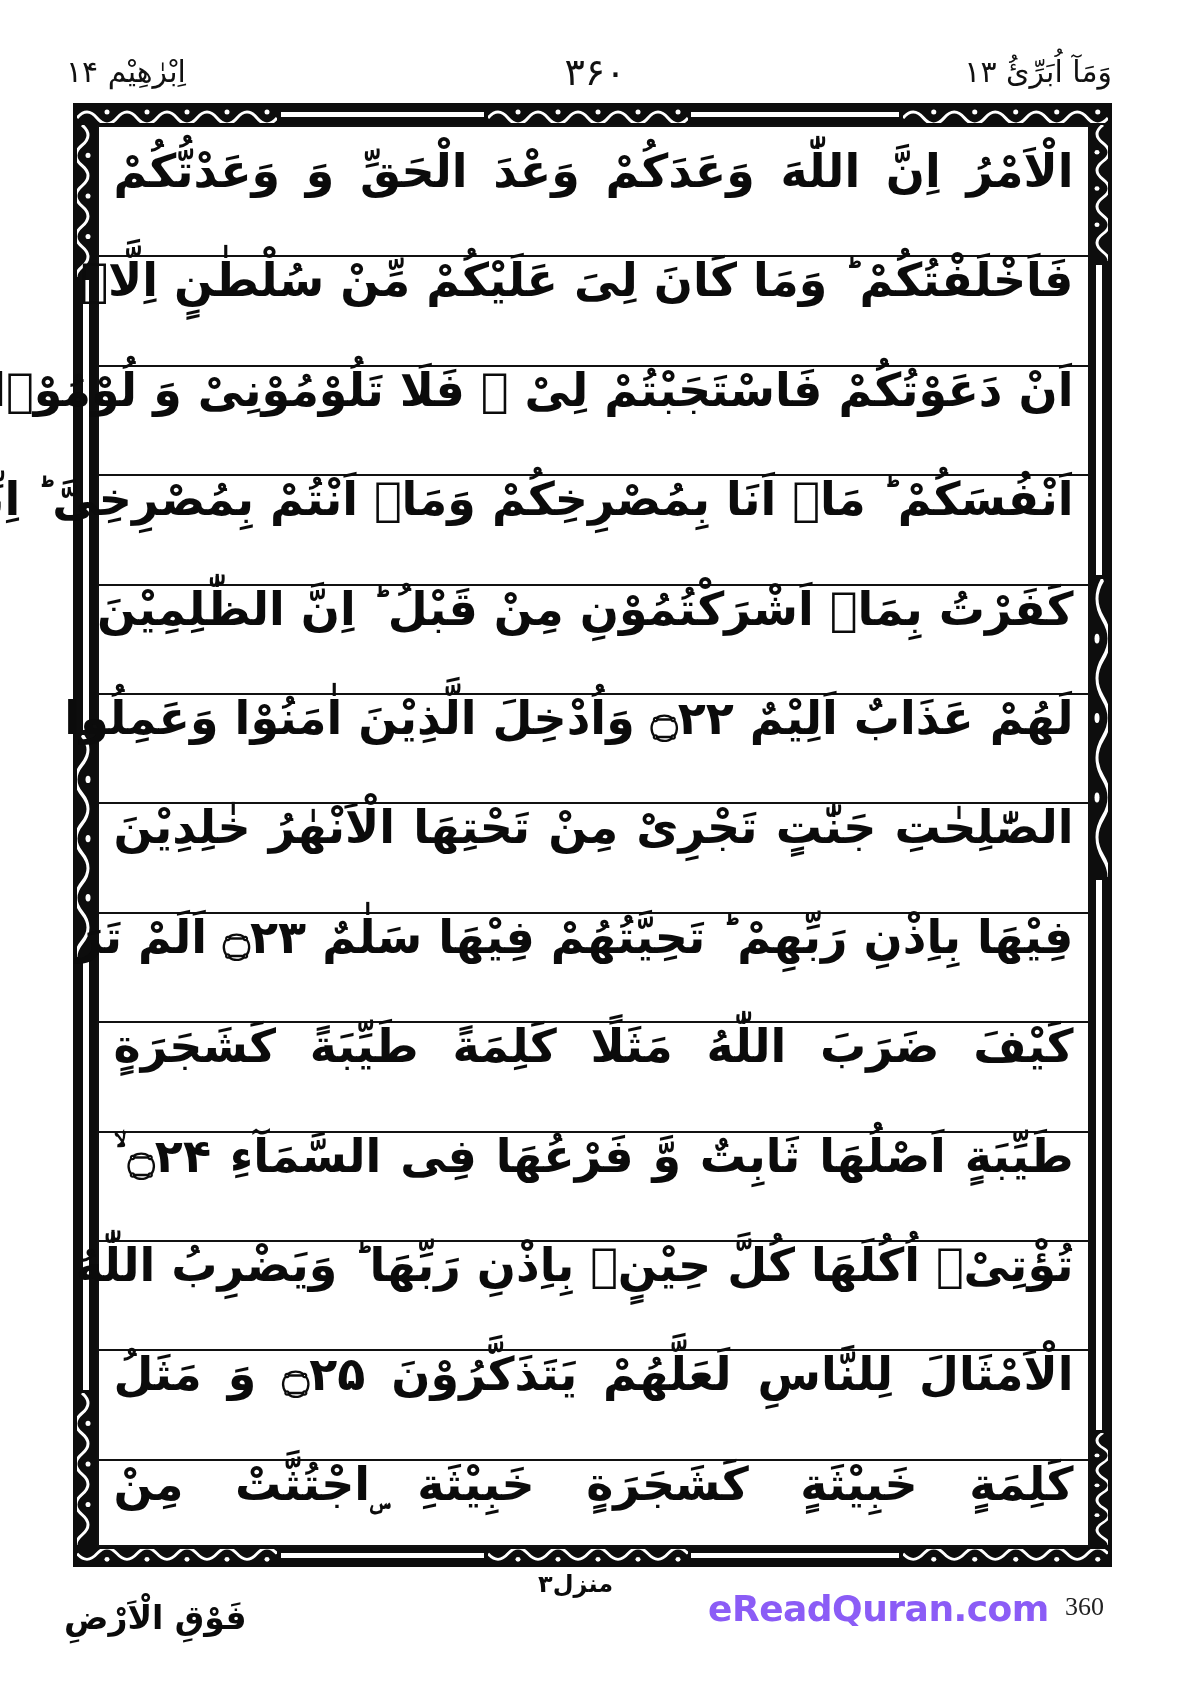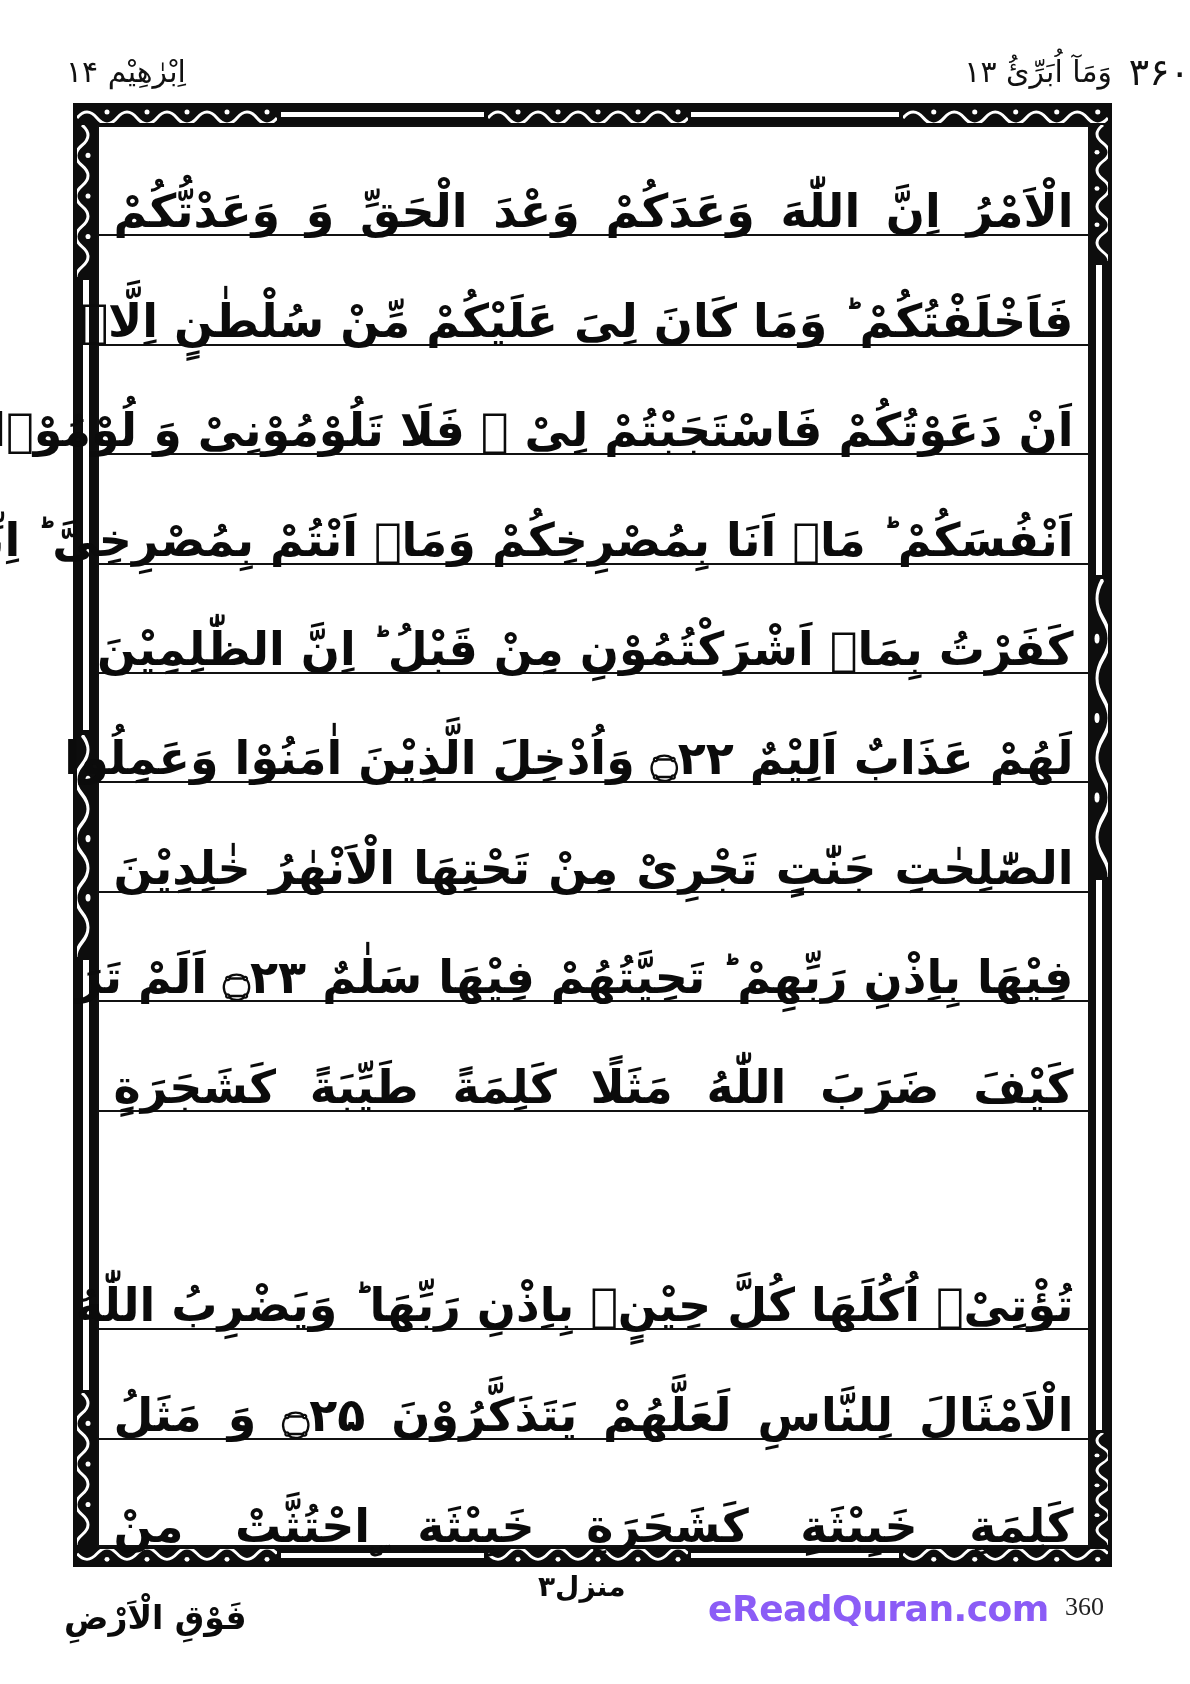--- a/index.html
+++ b/index.html
@@ -2,41 +2,41 @@
 <html><head>
 <meta charset="utf-8">
 <style>
   html, body { margin: 0; padding: 0; background: #ffffff; }
   body { width: 1190px; height: 1684px; position: relative; overflow: hidden;
          font-family: "DejaVu Sans", sans-serif; color: #0b0b0b; }
 
   .hdr { position: absolute; top: 52px; font-family: "DejaVu Sans", sans-serif;
          font-weight: normal; font-size: 30px; line-height: 40px; direction: rtl; color: #111; }
   .hdr-right { right: 78px; }
-  .hdr-center { left: 0; width: 1190px; text-align: right; font-size: 38px; direction: ltr; }
+  .hdr-center { left: 0; width: 1190px; text-align: center; font-size: 38px; direction: ltr; }
   .hdr-left { left: 66px; }
 
   .frame { position: absolute; left: 73px; top: 103px; width: 1039px; height: 1464px;
            background: #0d0d0d; }
   .stripe { position: absolute; background: #ffffff; }
   .orn { position: absolute; overflow: hidden; }
   .orn svg { width: 100%; height: 100%; display: block; }
 
   .inner { position: absolute; left: 24px; top: 22px; width: 993px; height: 1422px;
            background: #ffffff; border: 2px solid #111; box-sizing: border-box; }
   .line { position: absolute; left: 0; width: 100%; height: 109.4px; box-sizing: border-box;
-          border-bottom: 2px solid #111; display: flex; align-items: flex-end; justify-content: center; }
+          border-bottom: 2px solid #111; display: flex; align-items: flex-start; justify-content: center; margin-top: 21px; }
   .line:last-child { border-bottom: none; }
   .line-text { direction: rtl; font-family: "DejaVu Sans", sans-serif; font-weight: bold;
                font-size: 46px; line-height: 1; white-space: nowrap; color: #0b0b0b;
                letter-spacing: 0; width: 960px; text-align: justify; text-align-last: justify; }
 
   .footer-surah-word { position: absolute; left: 64px; top: 1598px; font-size: 33px; font-weight: bold;
                        direction: rtl; font-family: "DejaVu Sans", sans-serif; }
-  .footer-manzil { position: absolute; left: 538px; top: 1570px; font-size: 28px; font-weight: bold;
+  .footer-manzil { position: absolute; left: 538px; top: 1570px; font-size: 24px; font-weight: bold;
                    direction: rtl; font-family: "DejaVu Sans", sans-serif; }
   .footer-site { position: absolute; left: 708px; top: 1588px; font-size: 36px; font-weight: bold;
                  font-family: "DejaVu Sans", sans-serif; color: #8b5cf6; letter-spacing: -0.5px; }
   .footer-page { position: absolute; left: 1065px; top: 1592px; font-size: 26px;
                  font-family: "Liberation Serif", serif; color: #222; text-align: center; }
 </style>
 </head>
 <body>
 
 <div class="hdr hdr-right">وَمَآ اُبَرِّئُ ۱۳</div>
@@ -187,20 +187,23 @@
       </div>
     <div class="line" style="top:656.4px;">
         <span class="line-text">الصّٰلِحٰتِ جَنّٰتٍ تَجْرِیْ مِنْ تَحْتِهَا الْاَنْهٰرُ خٰلِدِیْنَ</span>
       </div>
     <div class="line" style="top:765.8px;">
         <span class="line-text">فِیْهَا بِاِذْنِ رَبِّهِمْ ؕ تَحِیَّتُهُمْ فِیْهَا سَلٰمٌ ۝۲۳ اَلَمْ تَرَ</span>
       </div>
     <div class="line" style="top:875.2px;">
         <span class="line-text">كَیْفَ ضَرَبَ اللّٰهُ مَثَلًا كَلِمَةً طَیِّبَةً كَشَجَرَةٍ</span>
       </div>
+    <div class="line" style="top:984.6px;">
+        <span class="line-text">طَیِّبَةٍ اَصْلُهَا ثَابِتٌ وَّ فَرْعُهَا فِی السَّمَآءِ ۝۲۴ ۙ</span>
+      </div>
     <div class="line" style="top:1094px;">
         <span class="line-text">تُؤْتِیْۤ اُكُلَهَا كُلَّ حِیْنٍۭ بِاِذْنِ رَبِّهَا ؕ وَیَضْرِبُ اللّٰهُ</span>
       </div>
     <div class="line" style="top:1203.4px;">
         <span class="line-text">الْاَمْثَالَ لِلنَّاسِ لَعَلَّهُمْ یَتَذَكَّرُوْنَ ۝۲۵ وَ مَثَلُ</span>
       </div>
     <div class="line" style="top:1312.8px;">
         <span class="line-text">كَلِمَةٍ خَبِیْثَةٍ كَشَجَرَةٍ خَبِیْثَةِ ۣاجْتُثَّتْ مِنْ</span>
       </div>
   </div>

